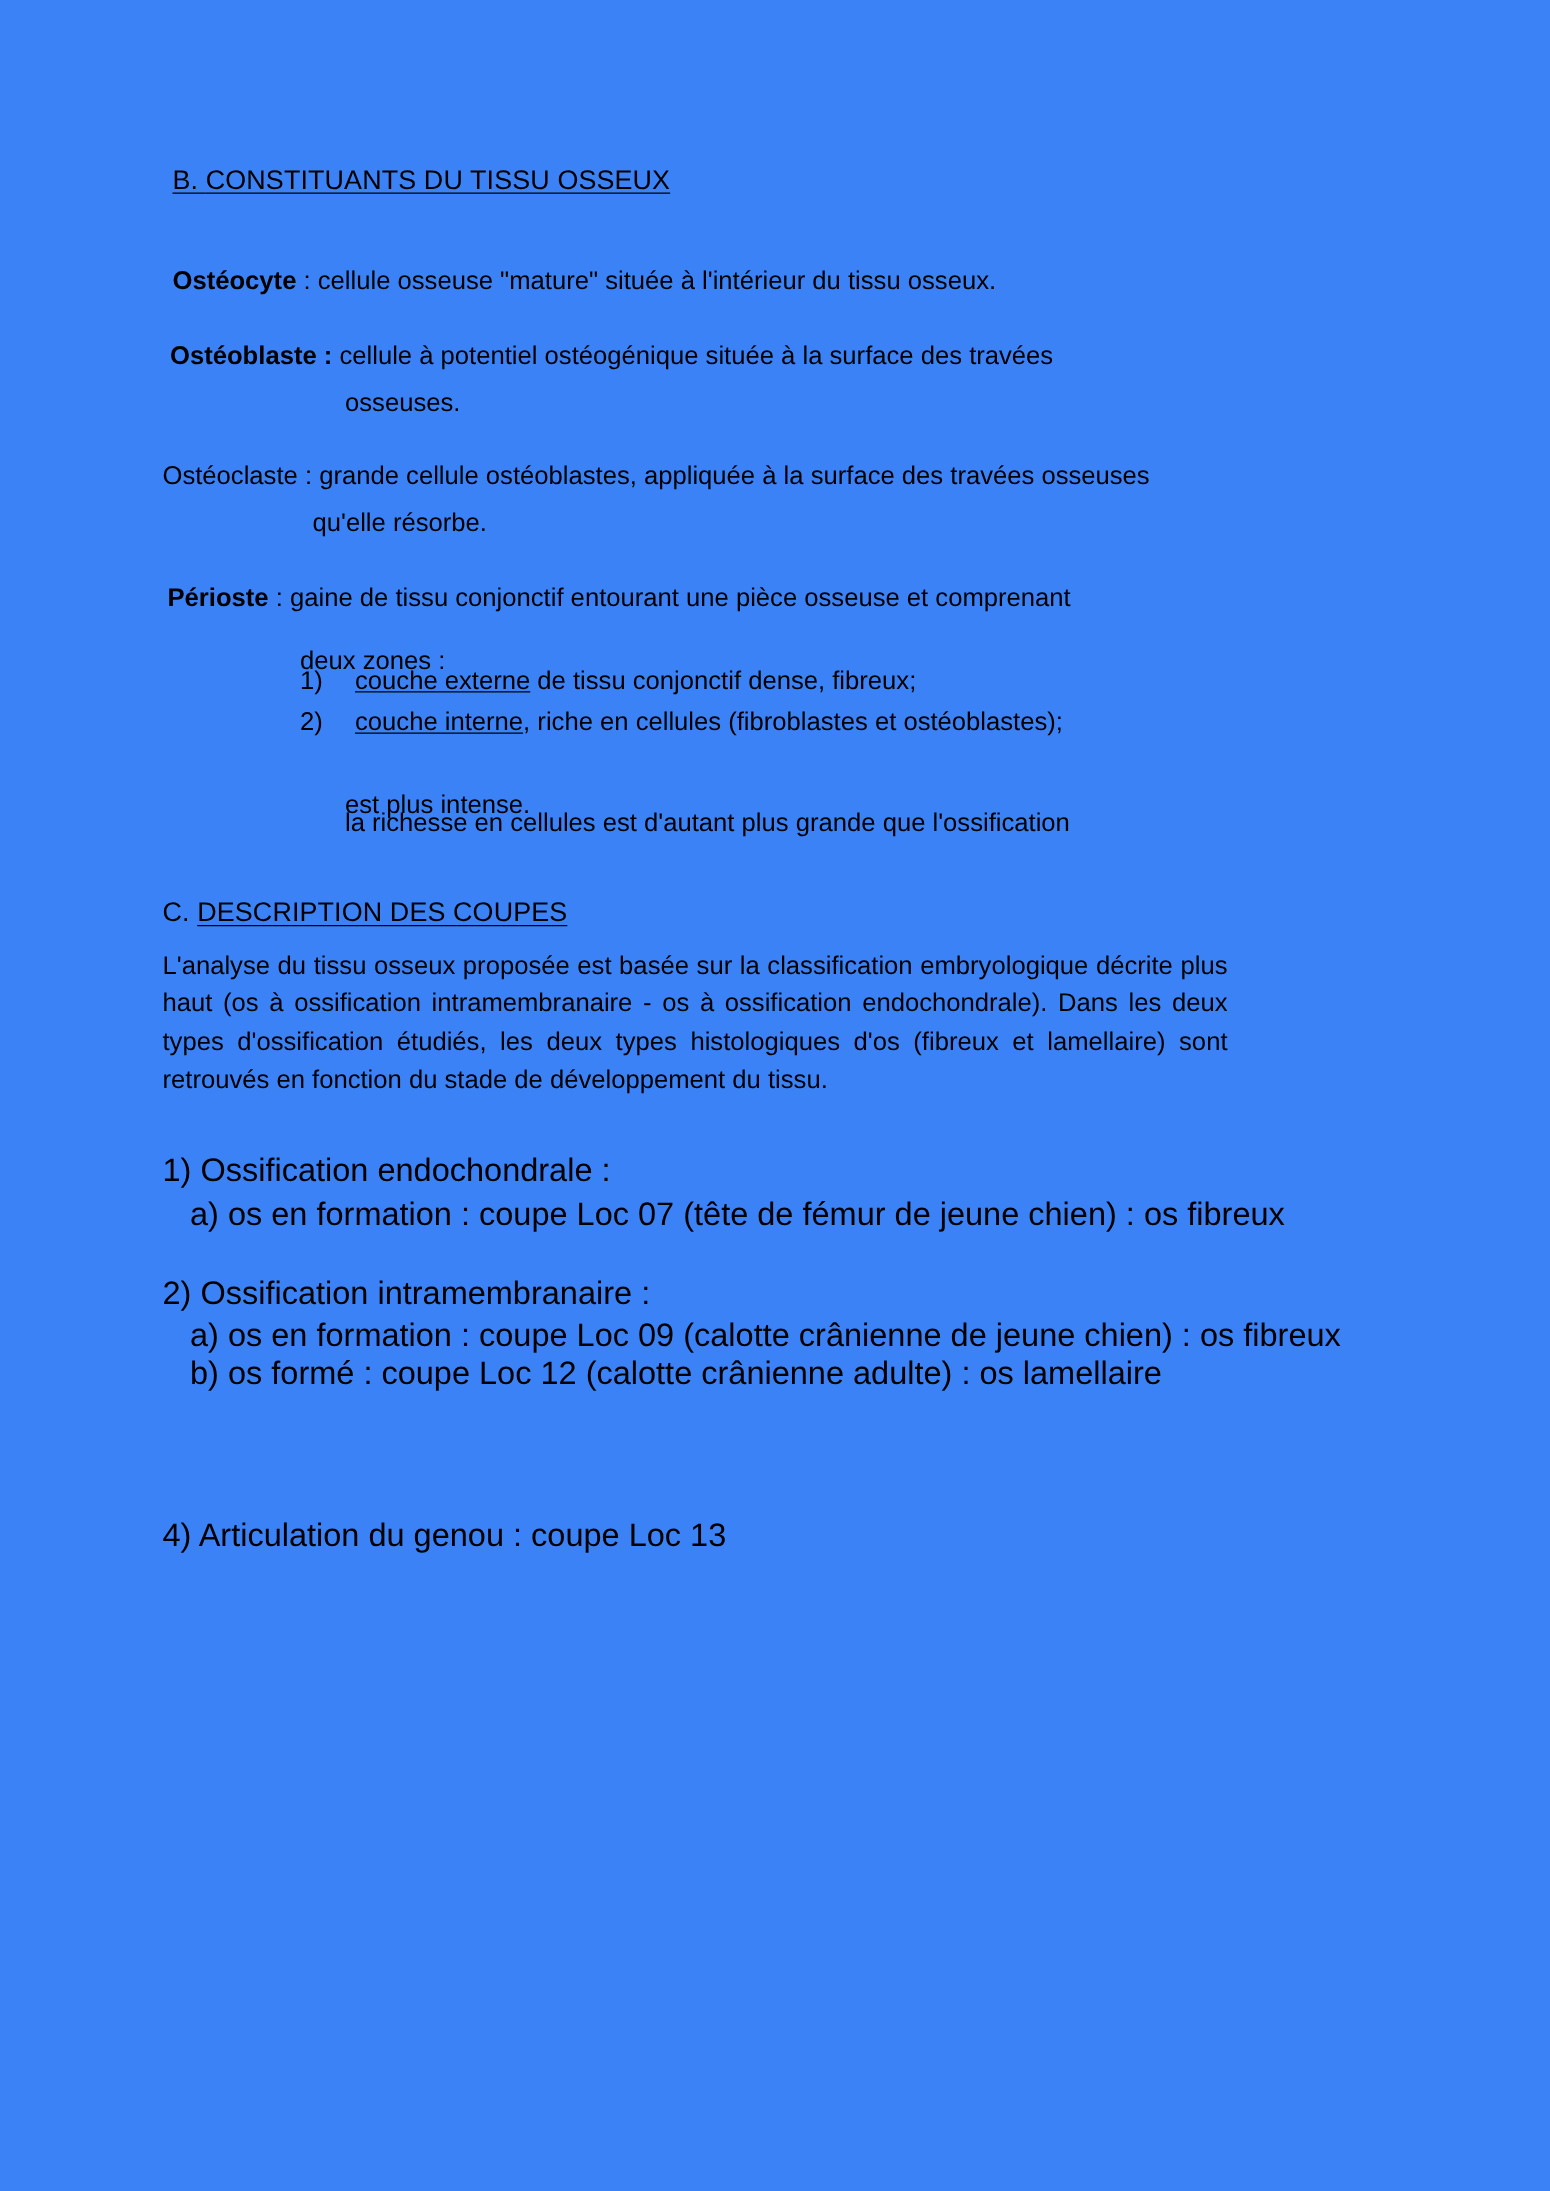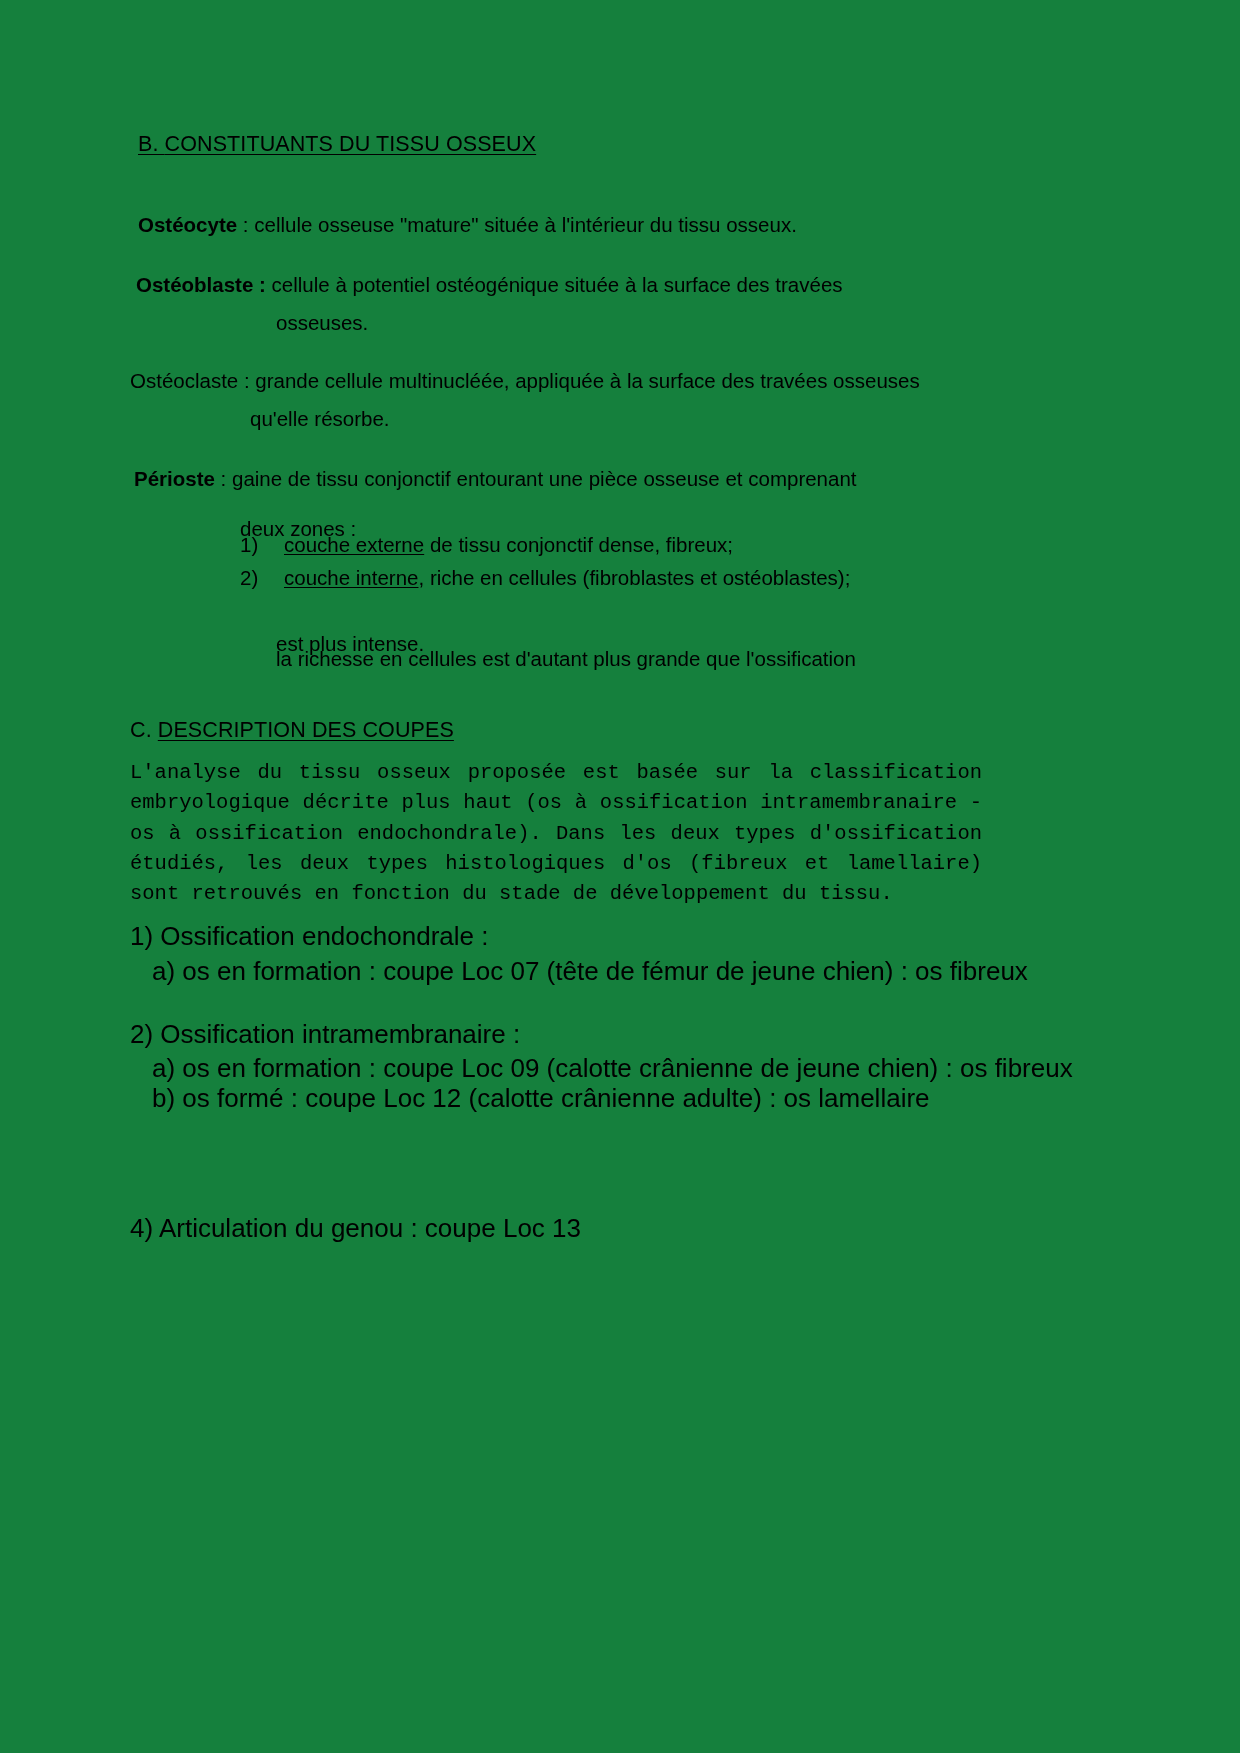--- a/index.html
+++ b/index.html
@@ -13,21 +13,21 @@
     font-family: "Liberation Sans", sans-serif;
     color: #000000;
     -webkit-font-smoothing: antialiased;
   }
   .page {
     position: relative;
     width: 1240px;
     height: 1753px;
     box-sizing: border-box;
     padding: 118px 138px 0 138px;
-    background: #15803d;
+    background: #3b82f6;
   }
 
   
   .heading {
     font-size: 21.5px;
     line-height: 1.2;
     letter-spacing: 0.1px;
     white-space: nowrap;
   }
   .heading .u {
@@ -39,21 +39,20 @@
   .heading-c { margin: 0; }
 
   
   .row { position: absolute; font-size: 20.5px; line-height: 1.25; white-space: nowrap; }
 
   .para {
     font-size: 20.5px;
     line-height: 1.48;
     text-align: justify;
     margin: 0;
-    font-family: Liberation Mono, monospace;
   }
 
   .listline {
     font-size: 26px;
     line-height: 1.25;
     margin: 0;
     white-space: nowrap;
   }
 
   .ul-span {
@@ -81,21 +80,21 @@
   </div>
 
   <div class="row" style="left:136px; top:272px;">
     <span class="term" style="font-weight:bold;">Ostéoblaste :</span><span> </span><span>cellule à potentiel ostéogénique située à la surface des travées</span>
   </div>
   <div class="row" style="left:276px; top:310px;">
     <span>osseuses.</span>
   </div>
 
   <div class="row" style="left:130px; top:368px;">
-    <span class="term" style="font-weight:normal;">Ostéoclaste :</span><span> </span><span>grande cellule multinucléée, appliquée à la surface des travées osseuses</span>
+    <span class="term" style="font-weight:normal;">Ostéoclaste :</span><span> </span><span>grande cellule ostéoblastes, appliquée à la surface des travées osseuses</span>
   </div>
   <div class="row" style="left:250px; top:406px;">
     <span>qu'elle résorbe.</span>
   </div>
 
   <div class="row" style="left:134px; top:466px;">
     <span class="term" style="font-weight:bold;">Périoste</span><span> : </span><span>gaine de tissu conjonctif entourant une pièce osseuse et comprenant</span>
   </div>
   <div class="row" style="left:240px; top:516px;">
     <span>deux zones :</span>

